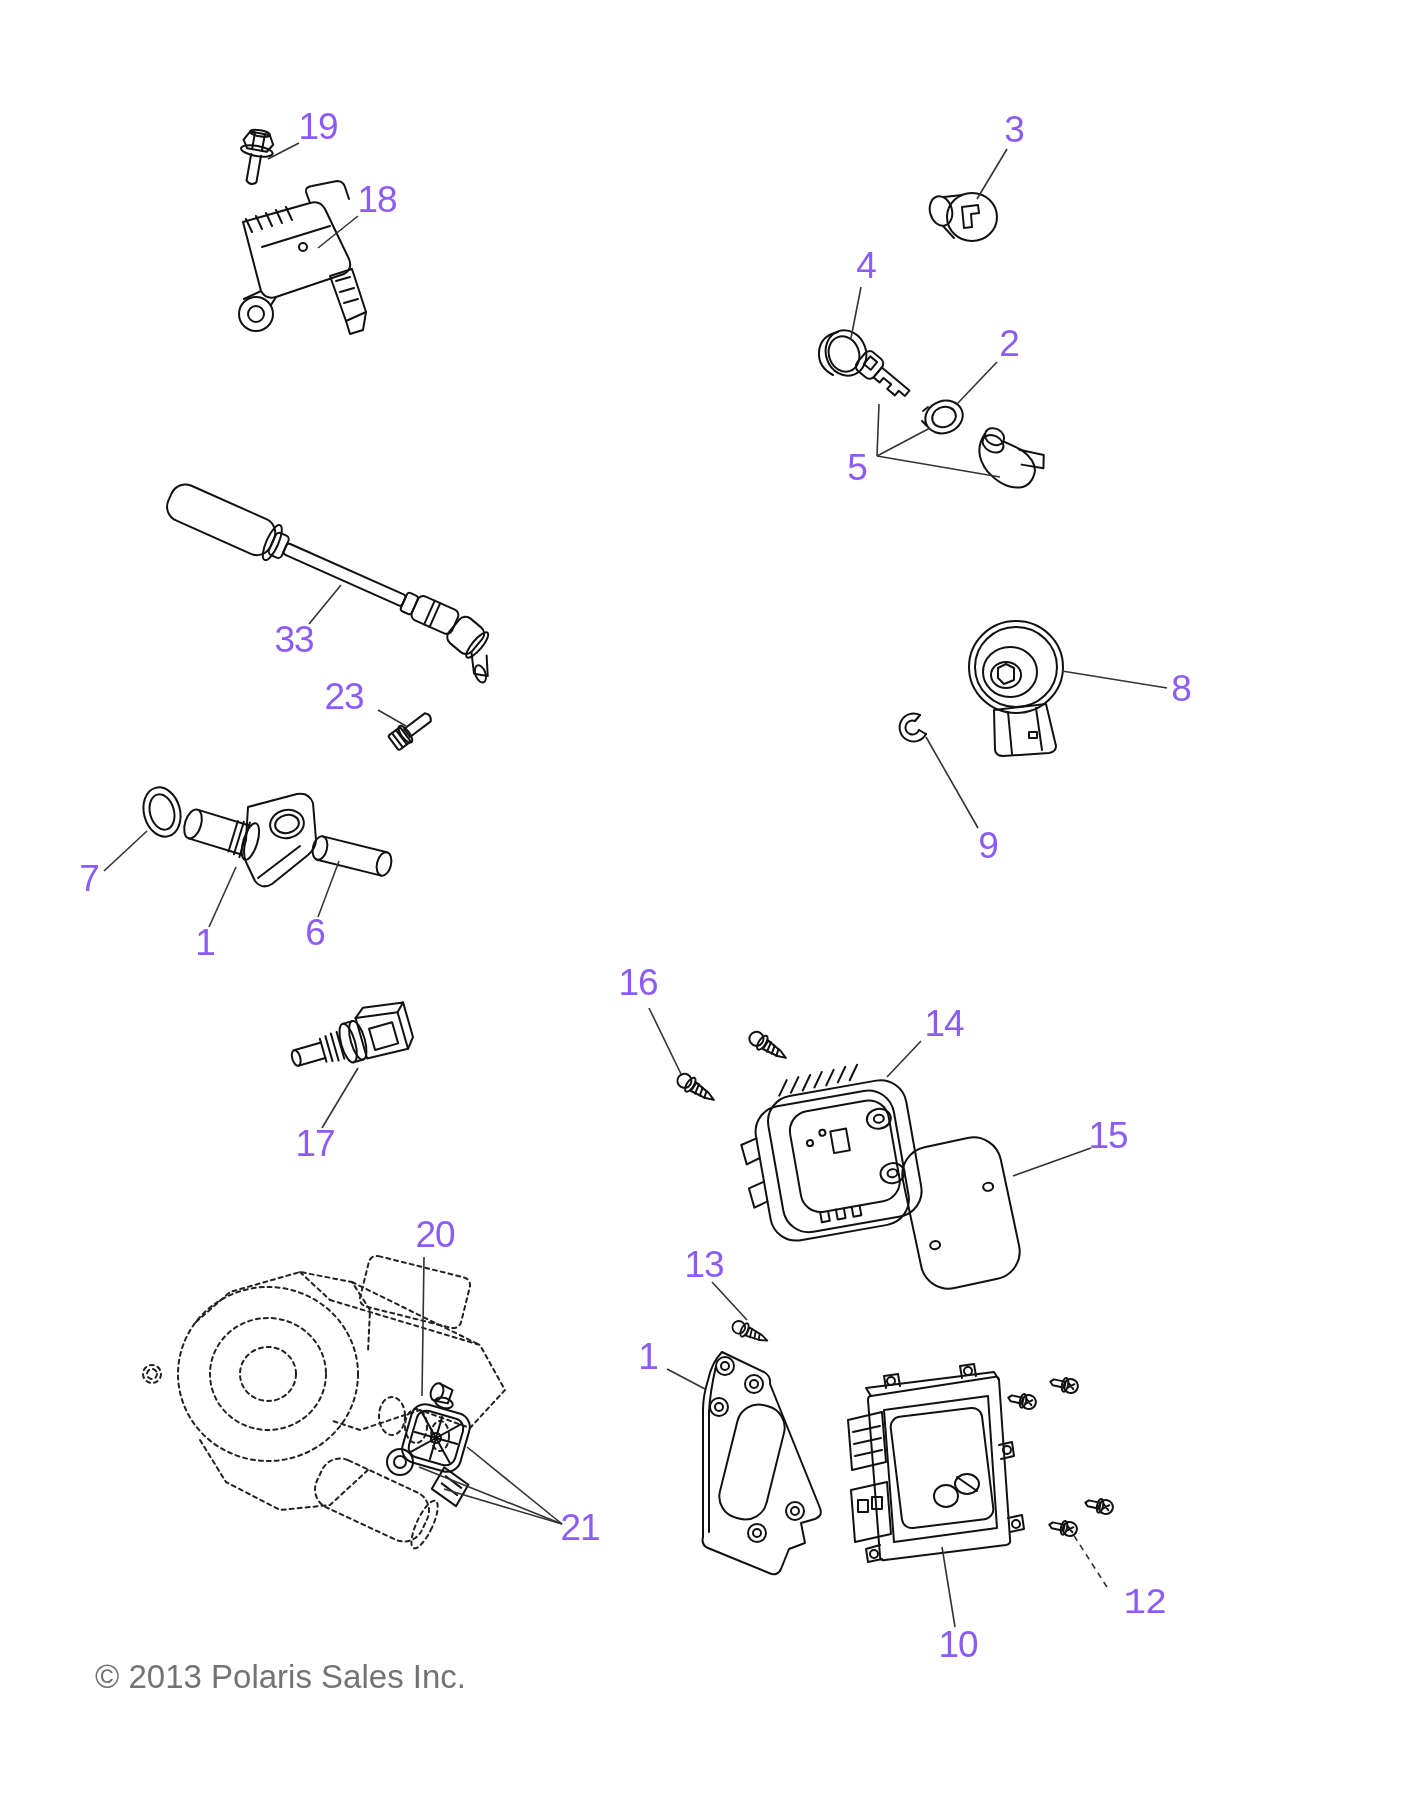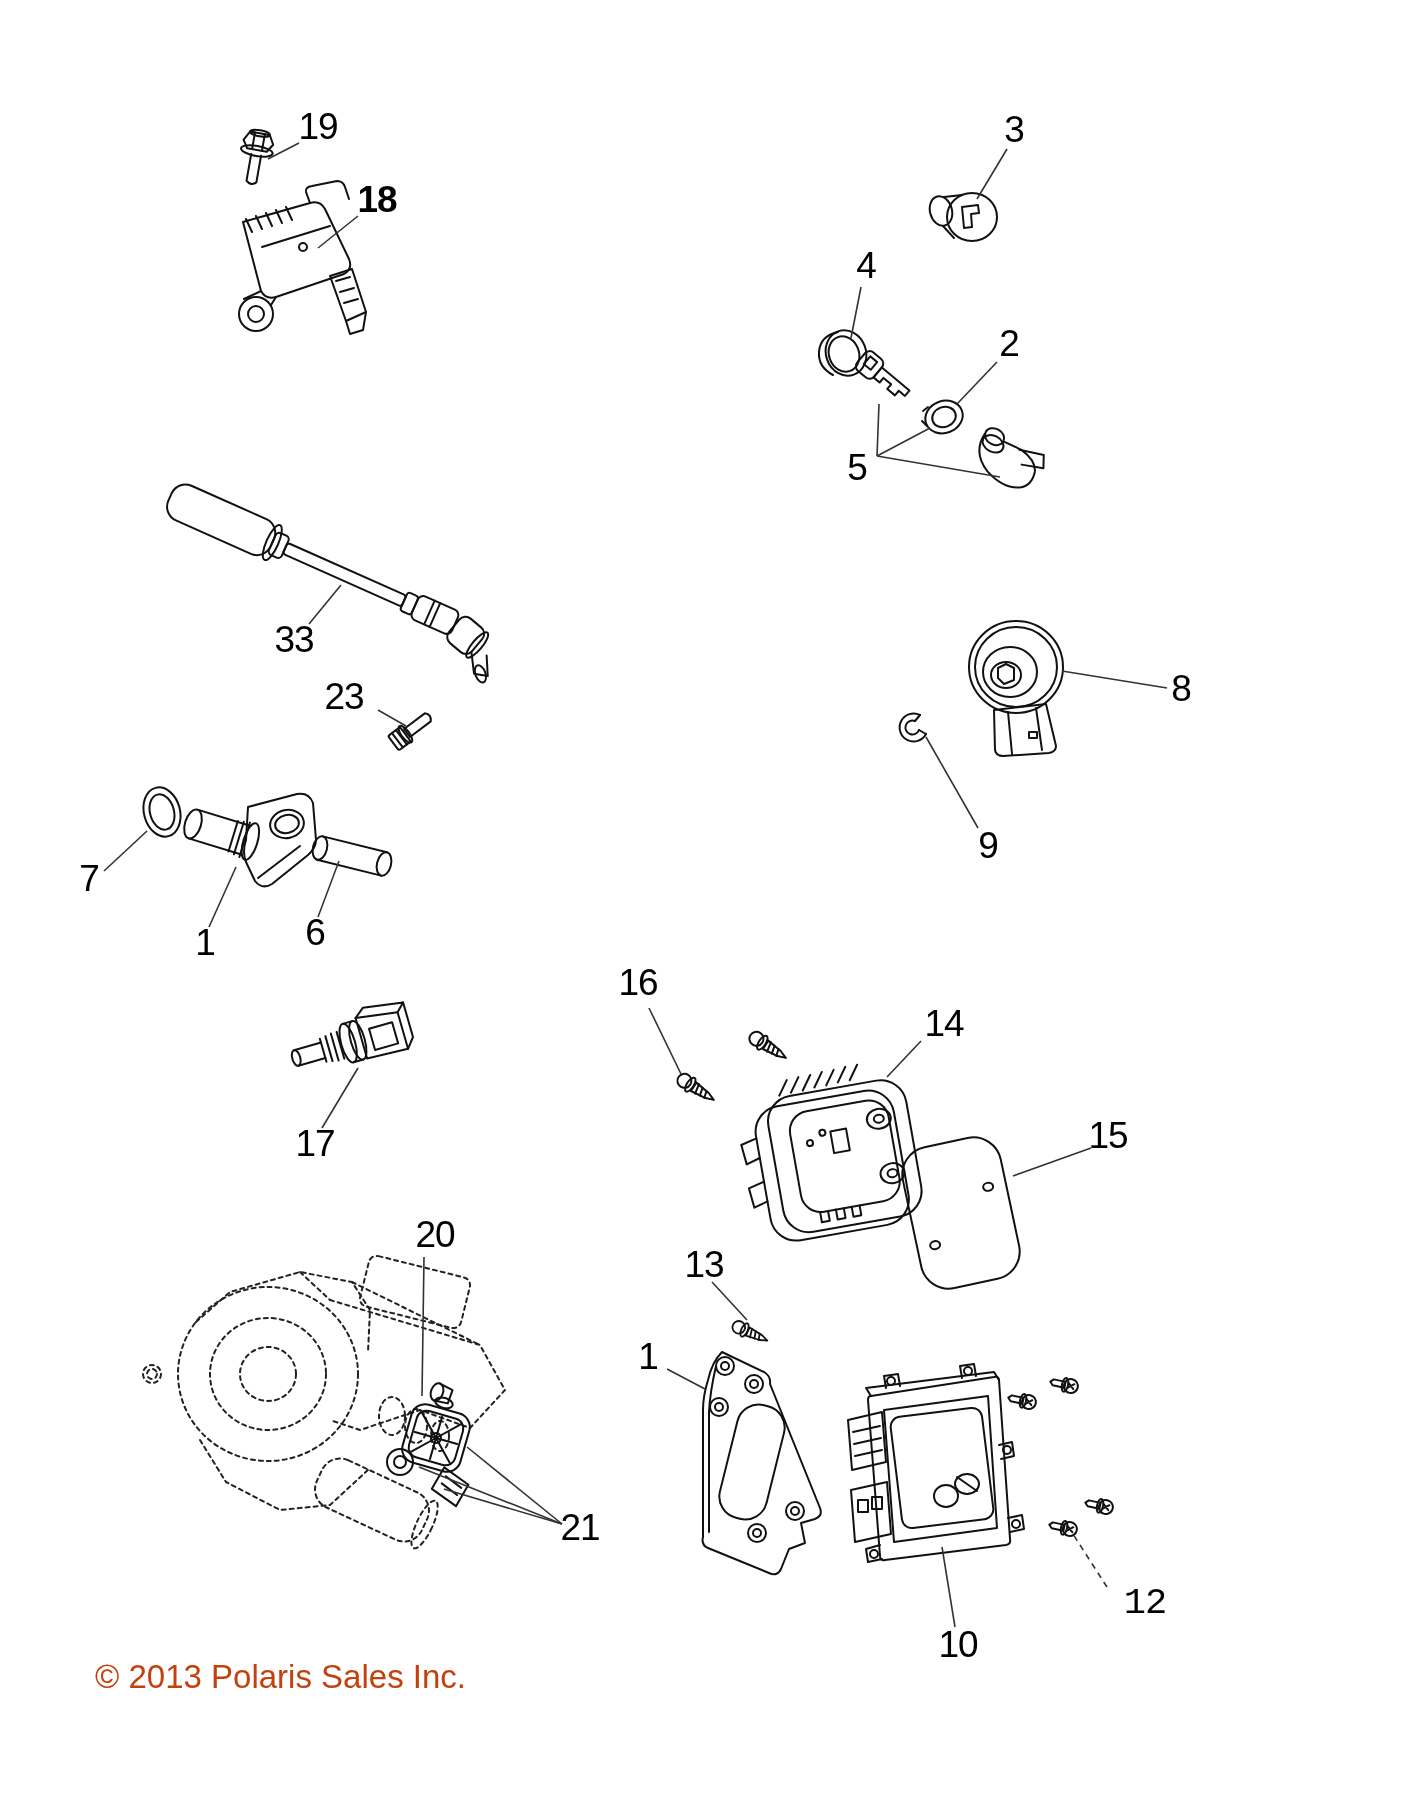--- a/index.html
+++ b/index.html
@@ -13,29 +13,29 @@
   svg.diagram{position:absolute;left:0;top:0;}
   svg.diagram *{vector-effect:none;}
   .art{fill:none;stroke:#111;stroke-width:2;stroke-linecap:round;stroke-linejoin:round;}
   .dashed{stroke-dasharray:4 4;stroke:#222;}
   #leader-lines polyline{fill:none;stroke:#333;stroke-width:1.6;}
   #callout-layer{position:absolute;left:0;top:0;width:100%;height:100%;pointer-events:none;}
   .callout{
     position:absolute;
     transform:translate(-50%,-50%);
     font-size:37px;
-    color:#000000;
+    color:#8b5cf6;
     letter-spacing:-1px;
     white-space:nowrap;
   }
   .copyright{
     position:absolute;
     left:95px;top:1660px;
     font-size:33px;line-height:1;
-    color:#c2410c;
+    color:#737373;
   }
 </style>
 </head>
 <body>
 
 <div class="stage">
 
   <svg class="diagram" width="1418" height="1814" viewBox="0 0 1418 1814">
     <defs>
       <g id="tap-screw">
@@ -352,21 +352,21 @@
       <div class="callout" style="left: 1181px; top: 689px;">8</div>
       <div class="callout" style="left: 988px; top: 846px;">9</div>
       <div class="callout" style="left: 958px; top: 1645px;">10</div>
       <div class="callout" style="left: 648px; top: 1357px;">1</div>
       <div class="callout" style="left: 1145px; top: 1603px; font-family: Liberation Mono, monospace;">12</div>
       <div class="callout" style="left: 704px; top: 1265px;">13</div>
       <div class="callout" style="left: 944px; top: 1024px;">14</div>
       <div class="callout" style="left: 1108px; top: 1136px;">15</div>
       <div class="callout" style="left: 638px; top: 983px;">16</div>
       <div class="callout" style="left: 315px; top: 1144px;">17</div>
-      <div class="callout" style="left: 377px; top: 200px; font-weight: bold;">18</div>
+      <div class="callout" style="left: 377px; top: 200px;">18</div>
       <div class="callout" style="left: 318px; top: 127px;">19</div>
       <div class="callout" style="left: 435px; top: 1235px;">20</div>
       <div class="callout" style="left: 580px; top: 1528px;">21</div>
       <div class="callout" style="left: 294px; top: 640px;">33</div>
       <div class="callout" style="left: 344px; top: 697px;">23</div>
     </div>
 
   <div class="copyright">© 2013 Polaris Sales Inc.</div>
 </div>
 

